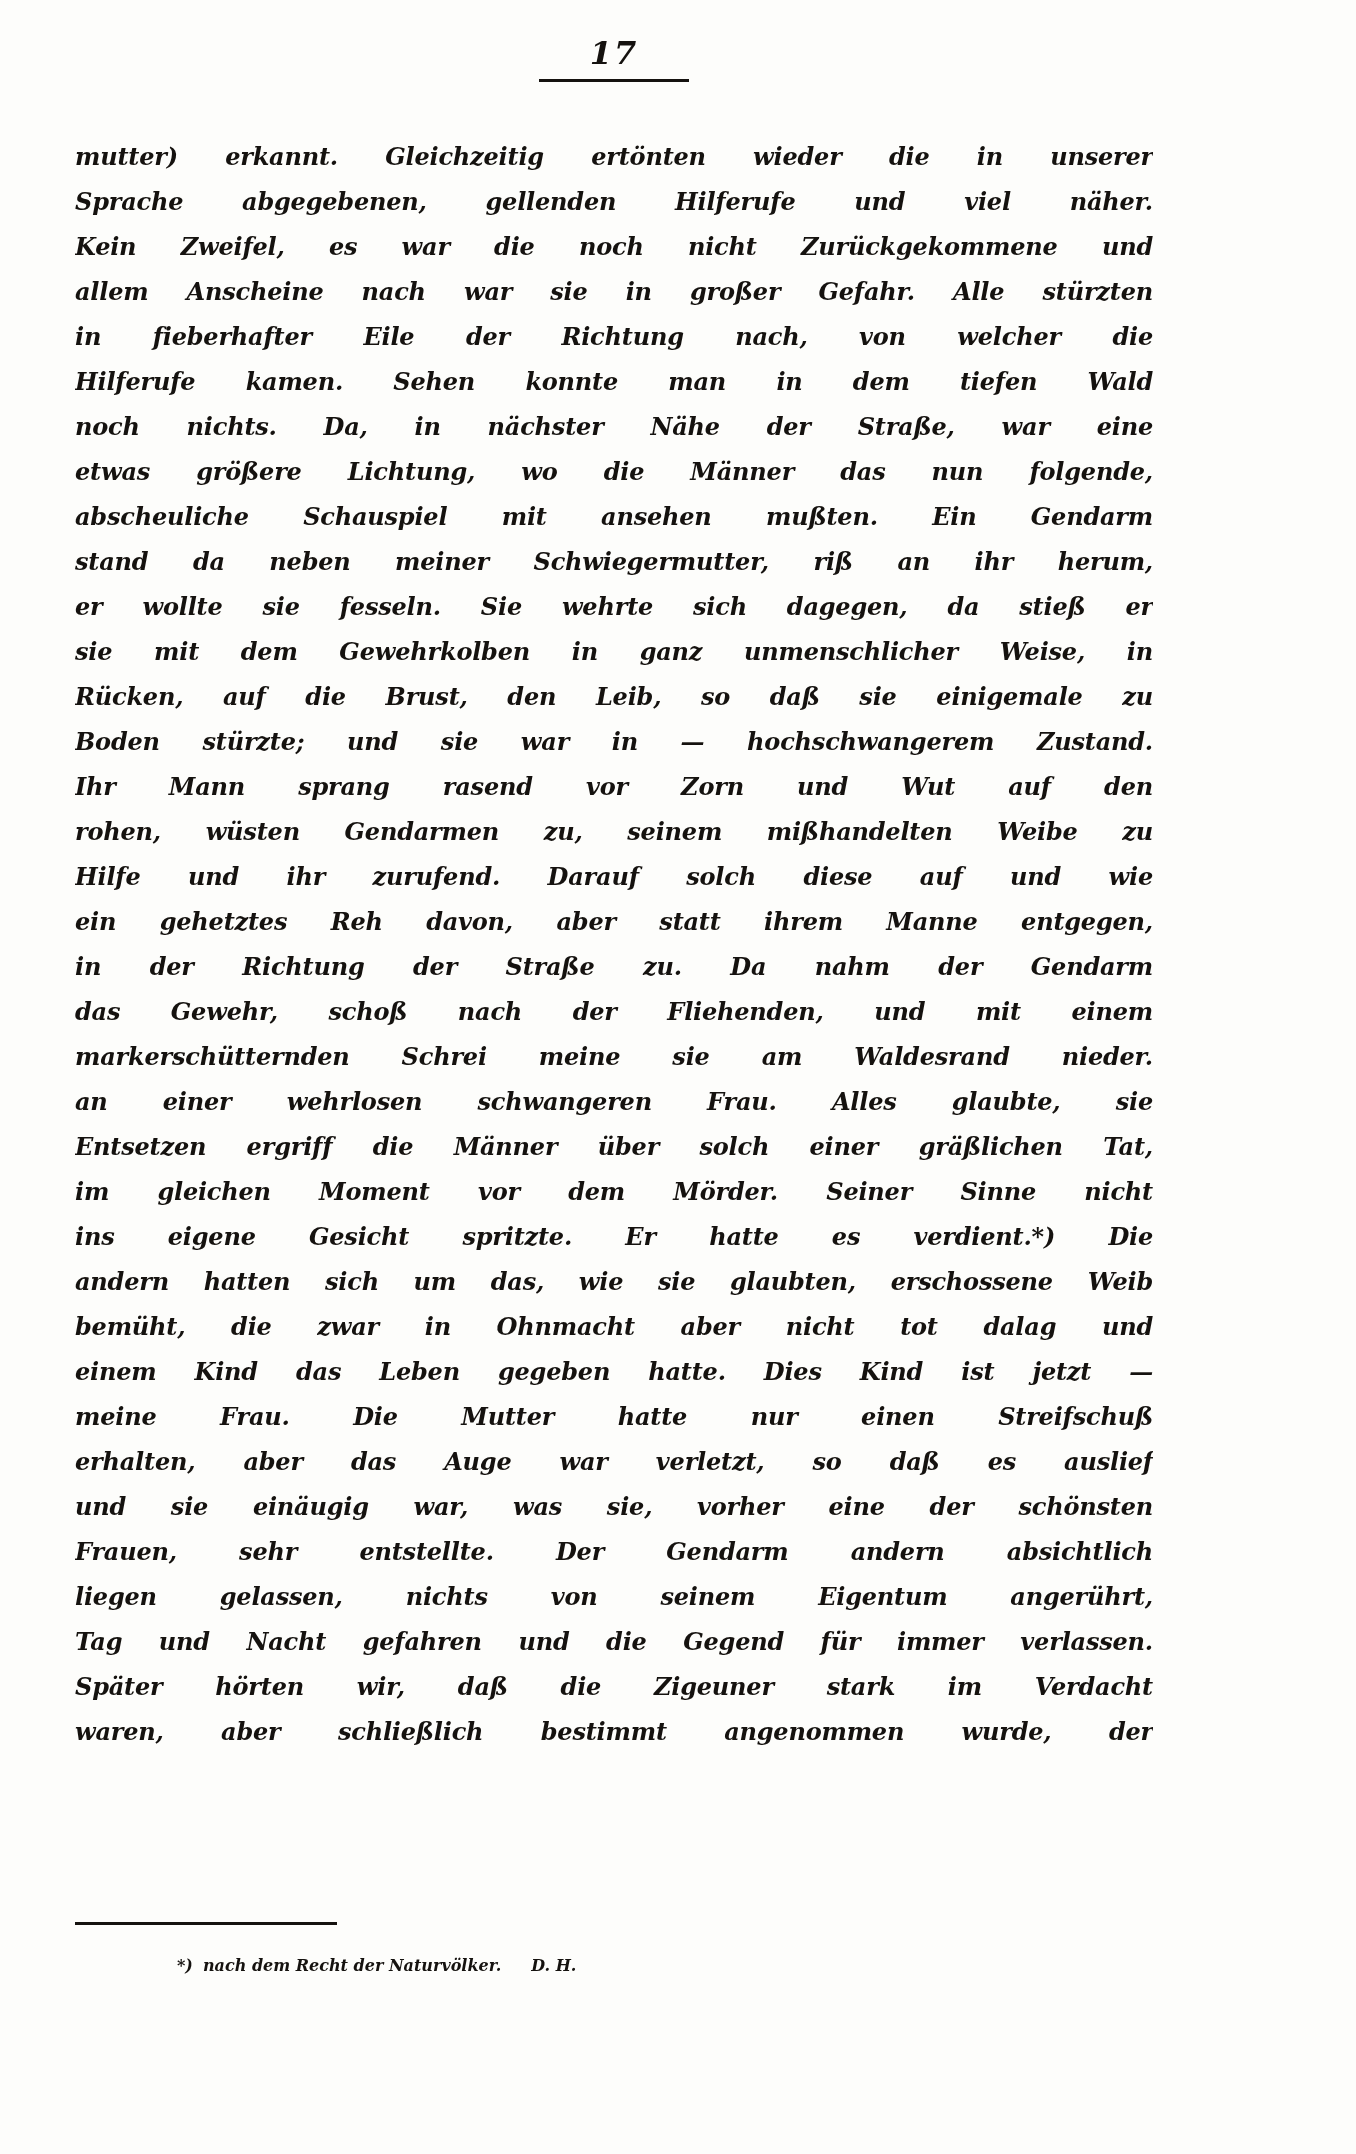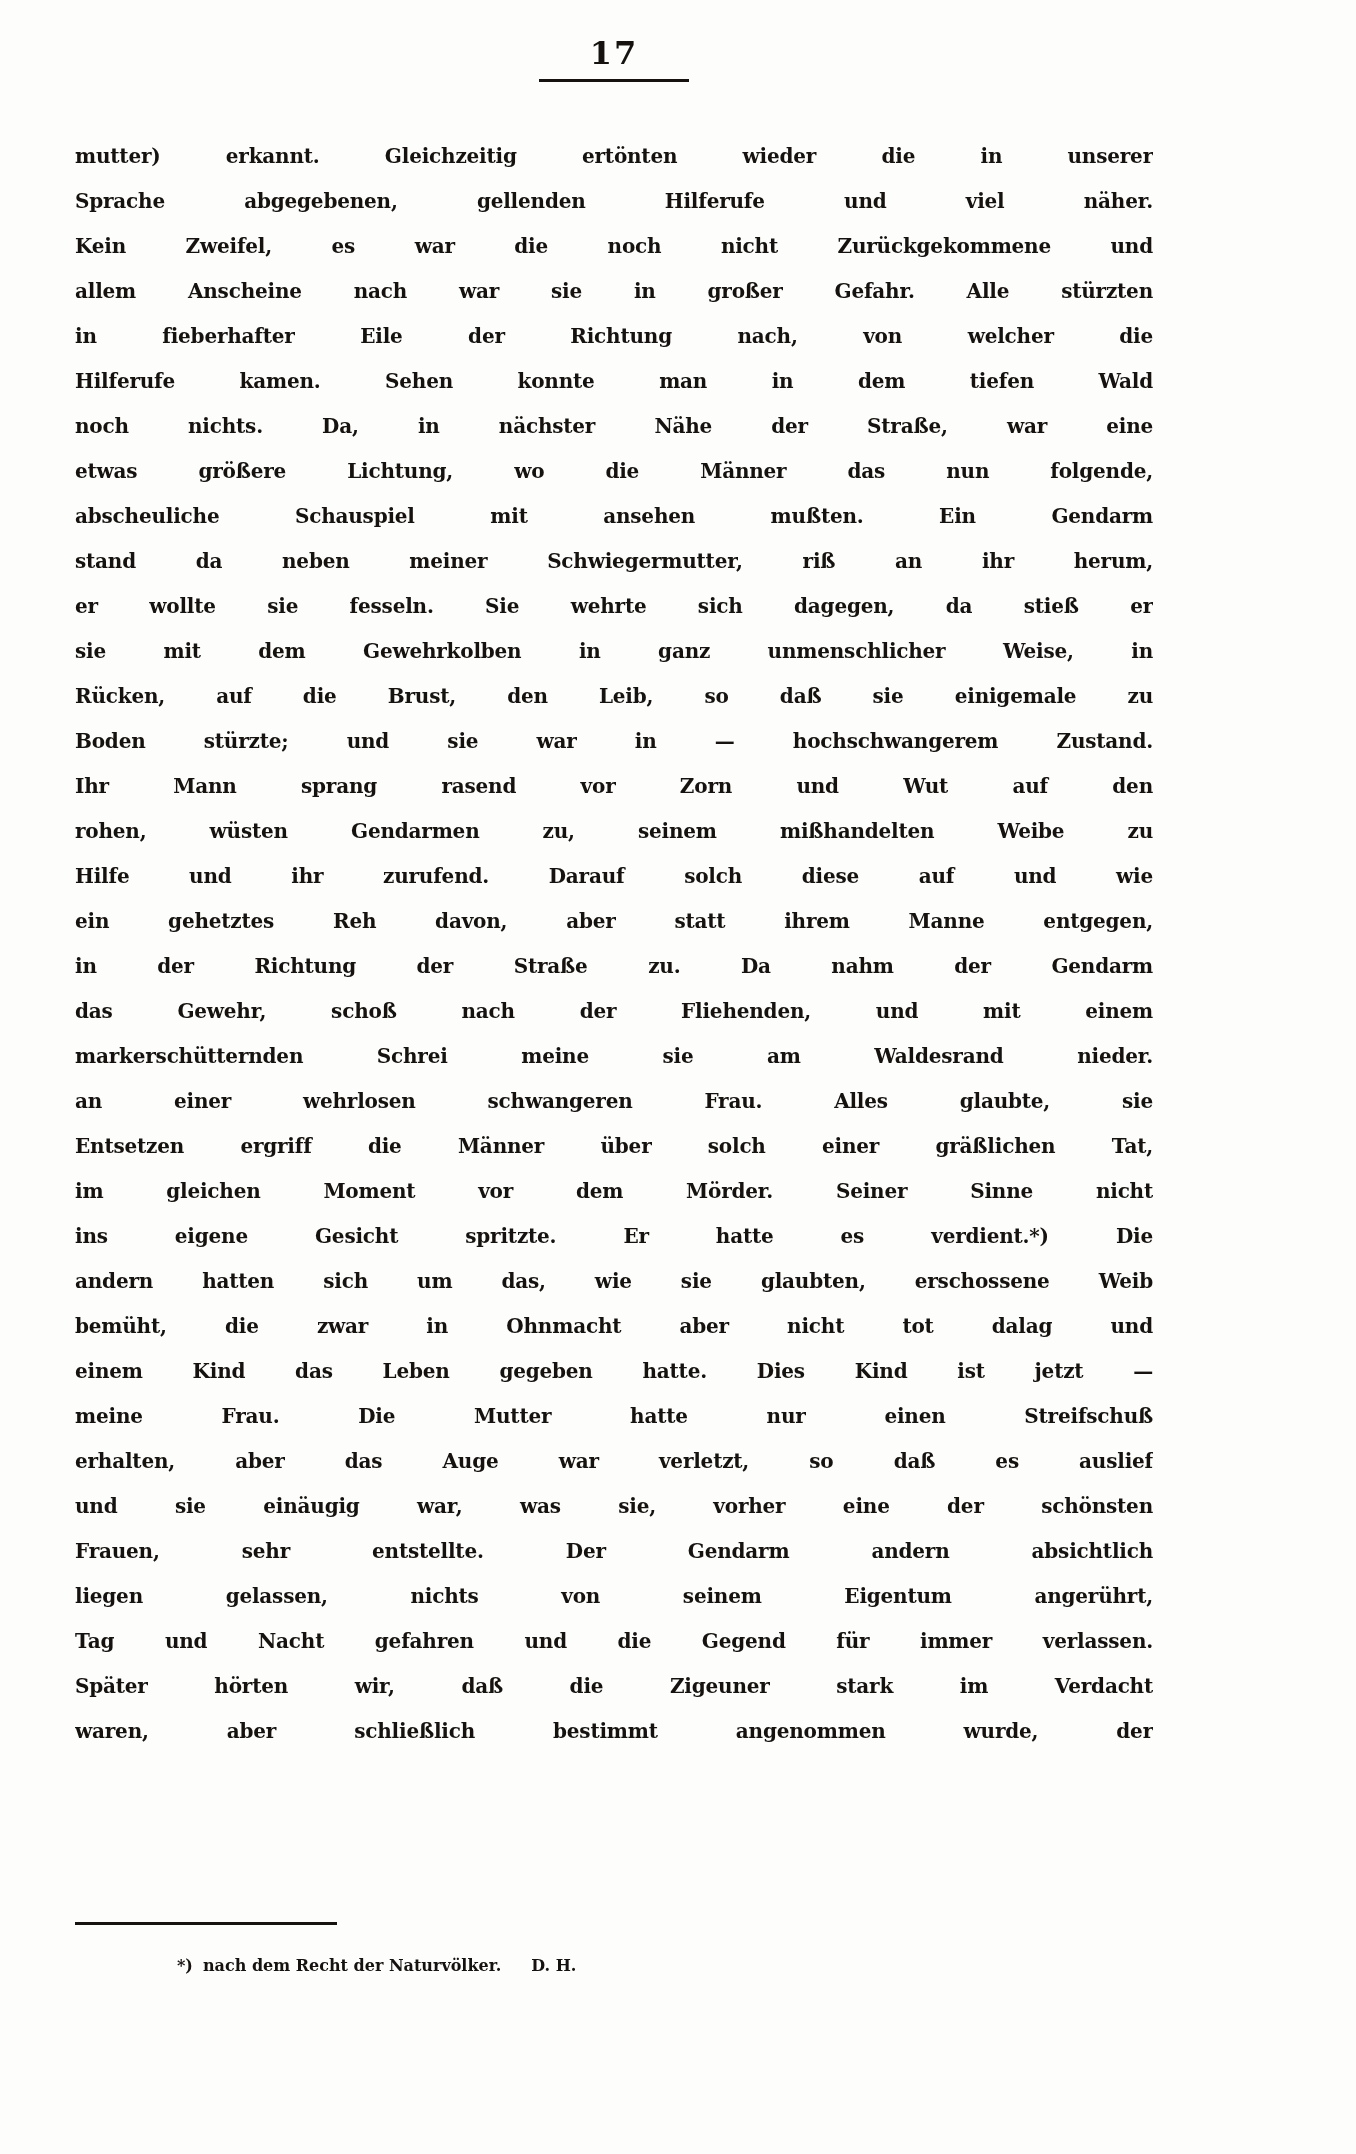--- a/index.html
+++ b/index.html
@@ -12,20 +12,21 @@
     background: var(--paper);
   }
   .page {
     position: relative;
     width: 1356px;
     height: 2154px;
     background: var(--paper);
     overflow: hidden;
     font-family: "DejaVu Serif", serif;
     color: var(--ink);
+    font-style: italic;
   }
   .pagehead {
     position: absolute;
     top: 34px;
     left: 75px;
     width: 1078px;
     text-align: center;
   }
   .pagenum {
     display: inline-block;
@@ -41,21 +42,21 @@
   }
   .text-block {
     position: absolute;
     left: 75px;
     top: 134px;
     width: 1078px;
   }
   .line {
     height: 45px;
     line-height: 45px;
-    font-size: 20px;
+    font-size: 24px;
     font-weight: bold;
     letter-spacing: -0.2px;
     text-align: justify;
     text-align-last: justify;
     overflow: hidden;
   }
   .footnote-rule {
     position: absolute;
     left: 75px;
     top: 1922px;

